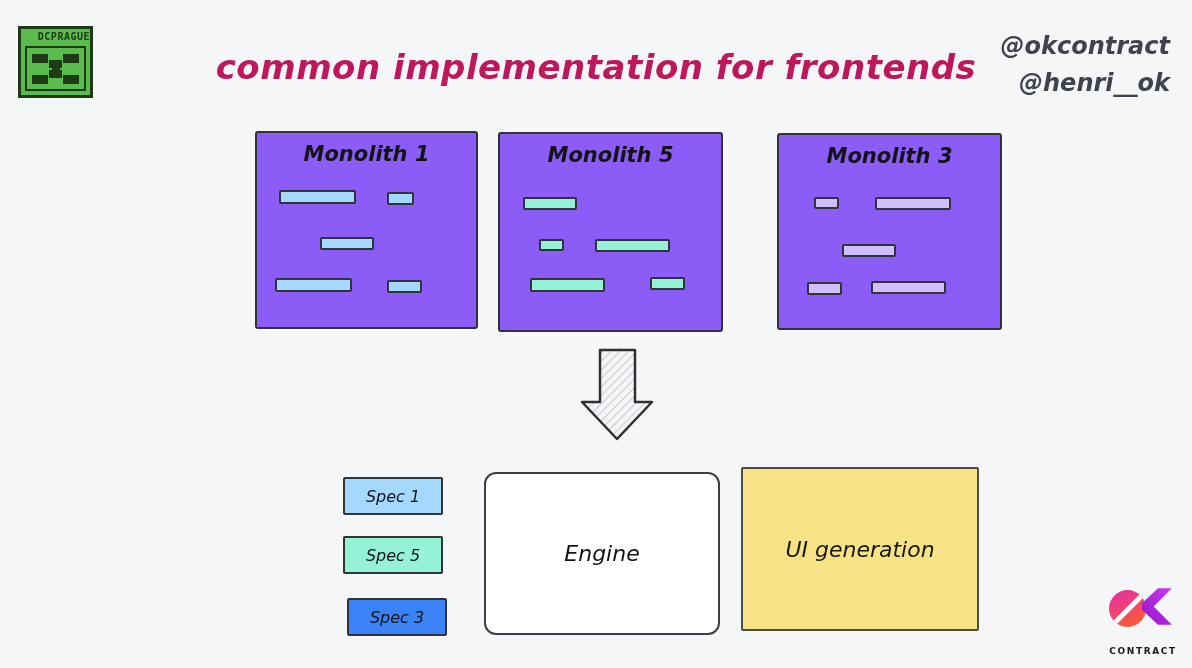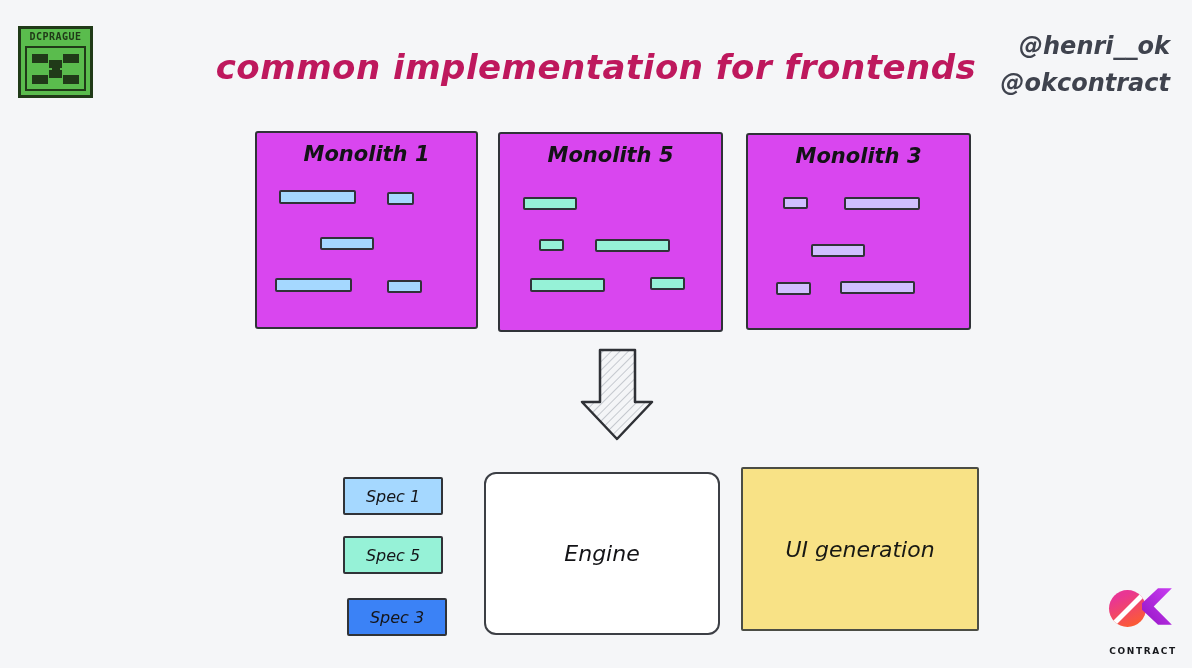--- a/index.html
+++ b/index.html
@@ -17,21 +17,21 @@
 
   
   .badge{
     position:absolute;left:18px;top:26px;
     width:75px;height:72px;box-sizing:border-box;
     background:#5abc4d;
     border:3px solid #203a18;
   }
   .badge-title{
     height:15px;line-height:15px;
-    text-align:center;
+    text-align:right;
     font-family:"DejaVu Sans Mono", monospace;
     font-weight:bold;font-size:10px;letter-spacing:.5px;
     color:#203a18;
   }
   .badge-grid{
     position:absolute;left:4px;right:4px;top:17px;bottom:4px;
     border:2px solid #203a18;
   }
   .px{position:absolute;background:#203a18;}
   .px-tl{left:5px;top:6px;width:16px;height:9px;}
@@ -54,21 +54,21 @@
   .handles{
     position:absolute;right:22px;top:28px;
     text-align:right;
     font-size:24px;font-weight:bold;font-style:italic;
     color:#3f434e;line-height:37px;
   }
 
   
   .panel{
     position:absolute;box-sizing:border-box;
-    background:#d946ef;
+    background:#8b5cf6;
     border:2px solid #303338;border-radius:3px;
   }
   .panel-title{
     margin-top:9px;text-align:center;
     font-size:21px;font-weight:600;font-style:italic;
     color:#131316;
   }
   .bar{
     position:absolute;box-sizing:border-box;
     border:2px solid #303338;border-radius:2px;
@@ -138,41 +138,41 @@
       <div class="px px-dl2"></div>
         <div class="px px-dr2"></div>
       <div class="px px-bl"></div>
         <div class="px px-br"></div>
     </div>
   </div>
 
   <div class="slide-title">common implementation for frontends</div>
 
   <div class="handles">
+    <div>@okcontract</div>
     <div>@henri__ok</div>
-    <div>@okcontract</div>
   </div>
 
   <div class="panel" style="left:255px;top:131px;width:223px;height:198px;">
     <div class="panel-title">Monolith 1</div>
   <div class="bar" style="left: 22px; top: 57px; width: 77px; height: 14px; background: rgb(165, 216, 255);"></div>
       <div class="bar" style="left: 130px; top: 59px; width: 27px; height: 13px; background: rgb(165, 216, 255);"></div>
       <div class="bar" style="left: 63px; top: 104px; width: 54px; height: 13px; background: rgb(165, 216, 255);"></div>
       <div class="bar" style="left: 18px; top: 145px; width: 77px; height: 14px; background: rgb(165, 216, 255);"></div>
       <div class="bar" style="left: 130px; top: 147px; width: 35px; height: 13px; background: rgb(165, 216, 255);"></div>
     </div>
   <div class="panel" style="left:498px;top:132px;width:225px;height:200px;">
     <div class="panel-title">Monolith 5</div>
   <div class="bar" style="left: 23px; top: 63px; width: 54px; height: 13px; background: rgb(150, 242, 215);"></div>
       <div class="bar" style="left: 39px; top: 105px; width: 25px; height: 12px; background: rgb(150, 242, 215);"></div>
       <div class="bar" style="left: 95px; top: 105px; width: 75px; height: 13px; background: rgb(150, 242, 215);"></div>
       <div class="bar" style="left: 30px; top: 144px; width: 75px; height: 14px; background: rgb(150, 242, 215);"></div>
       <div class="bar" style="left: 150px; top: 143px; width: 35px; height: 13px; background: rgb(150, 242, 215);"></div>
     </div>
-  <div class="panel" style="left:746px;top:133px;width:225px;height:197px;">
+  <div class="panel" style="left:777px;top:133px;width:225px;height:197px;">
     <div class="panel-title">Monolith 3</div>
   <div class="bar" style="left: 35px; top: 62px; width: 25px; height: 12px; background: rgb(208, 191, 255);"></div>
       <div class="bar" style="left: 96px; top: 62px; width: 76px; height: 13px; background: rgb(208, 191, 255);"></div>
       <div class="bar" style="left: 63px; top: 109px; width: 54px; height: 13px; background: rgb(208, 191, 255);"></div>
       <div class="bar" style="left: 28px; top: 147px; width: 35px; height: 13px; background: rgb(208, 191, 255);"></div>
       <div class="bar" style="left: 92px; top: 146px; width: 75px; height: 13px; background: rgb(208, 191, 255);"></div>
     </div>
 
   <div class="down-arrow">
     <svg width="74" height="93" viewBox="0 0 74 93">

